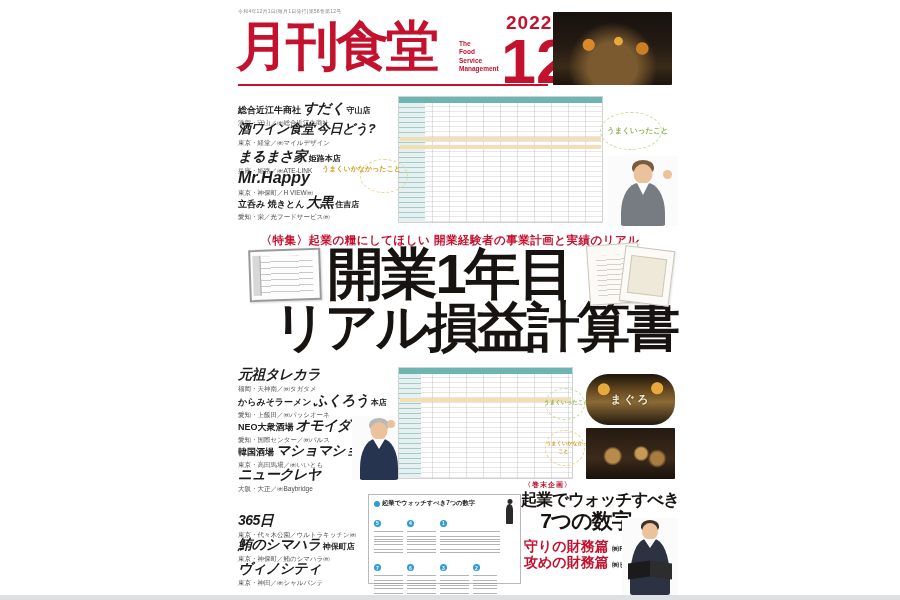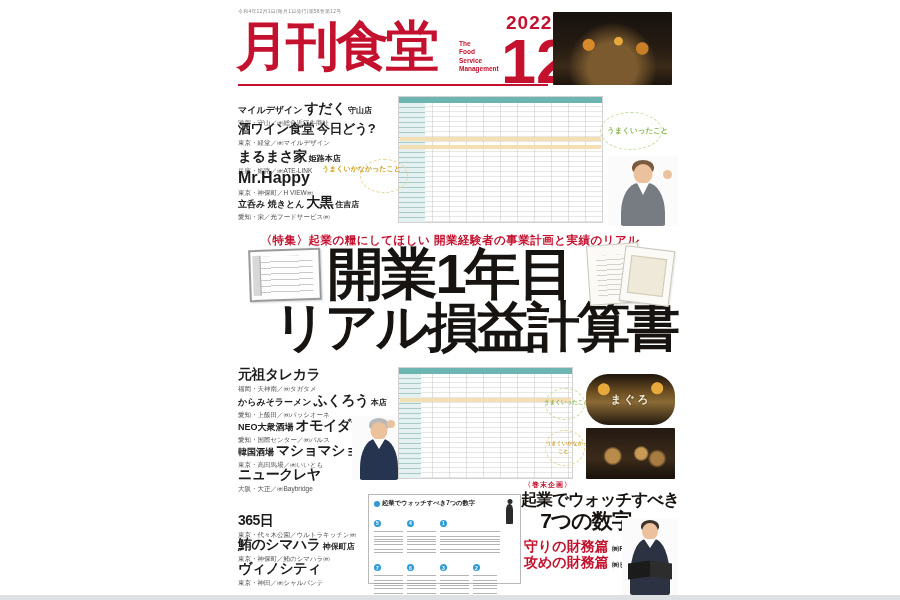--- a/index.html
+++ b/index.html
@@ -21,21 +21,21 @@
      background: radial-gradient(circle at 30% 45%, #d88a2a 0 6%, transparent 7%),
                  radial-gradient(circle at 55% 40%, #e8a93c 0 5%, transparent 6%),
                  radial-gradient(circle at 75% 50%, #c97f25 0 6%, transparent 7%),
                  radial-gradient(circle at 50% 75%, #7a5a2e 0 30%, transparent 55%),
                  linear-gradient(180deg,#17120e 0%,#241a12 45%,#3a2a18 75%,#1c140d 100%); }
 
   
   .li { position:absolute; left:238px; width:168px; color:#1c1c1c; }
   .li-title { font-weight:900; line-height:1.05; white-space:nowrap; }
   .li .pre  { font-size:9px;  margin-right:2px; }
-  .li .nm   { font-size:14px; letter-spacing:-.5px; }
+  .li .nm   { font-size:14px; letter-spacing:-.5px;font-style:italic; }
   .li .post { font-size:8px;  margin-left:2px; }
   .li .pre:empty, .li .post:empty { margin:0; }
   .li-sub { font-size:6.5px; color:#4e4e4e; margin-top:2px; white-space:nowrap; }
   .li-latin .nm { font-size:16px; letter-spacing:0; }
 
   
   .sheet { position:absolute; background:#fff; border:1px solid #d2d2d2;
      background-image:
        repeating-linear-gradient(to right, transparent 0 16px, rgba(160,160,160,.30) 16px 17px),
        repeating-linear-gradient(to bottom, #ffffff 0 4.2px, #e7e7e7 4.2px 5px); }
@@ -141,21 +141,21 @@
     <div>Food</div>
     <div>Service</div>
     <div>Management</div>
   </div>
   <div class="mag-year">2022</div>
   <div class="mag-month">12</div>
   <div class="red-rule"></div>
   <div class="photo photo-storefront-top"></div>
 
   <div class="li" style="top:100px">
-    <div class="li-title"><span class="pre">マイルデザイン</span><span class="nm">すだく</span><span class="post">守山店</span></div>
+    <div class="li-title"><span class="pre">総合近江牛商社</span><span class="nm">すだく</span><span class="post">守山店</span></div>
     <div class="li-sub">滋賀・守山／㈱総合近江牛商社</div>
   </div>
   <div class="li" style="top:120px">
     <div class="li-title"><span class="nm" style="font-size:13px">酒ワイン食堂 今日どう?</span></div>
     <div class="li-sub">東京・経堂／㈱マイルデザイン</div>
   </div>
   <div class="li" style="top:148px">
     <div class="li-title"><span class="nm">まるまさ家</span><span class="post">姫路本店</span></div>
     <div class="li-sub">兵庫・姫路／㈱ATE-LINK</div>
   </div>

